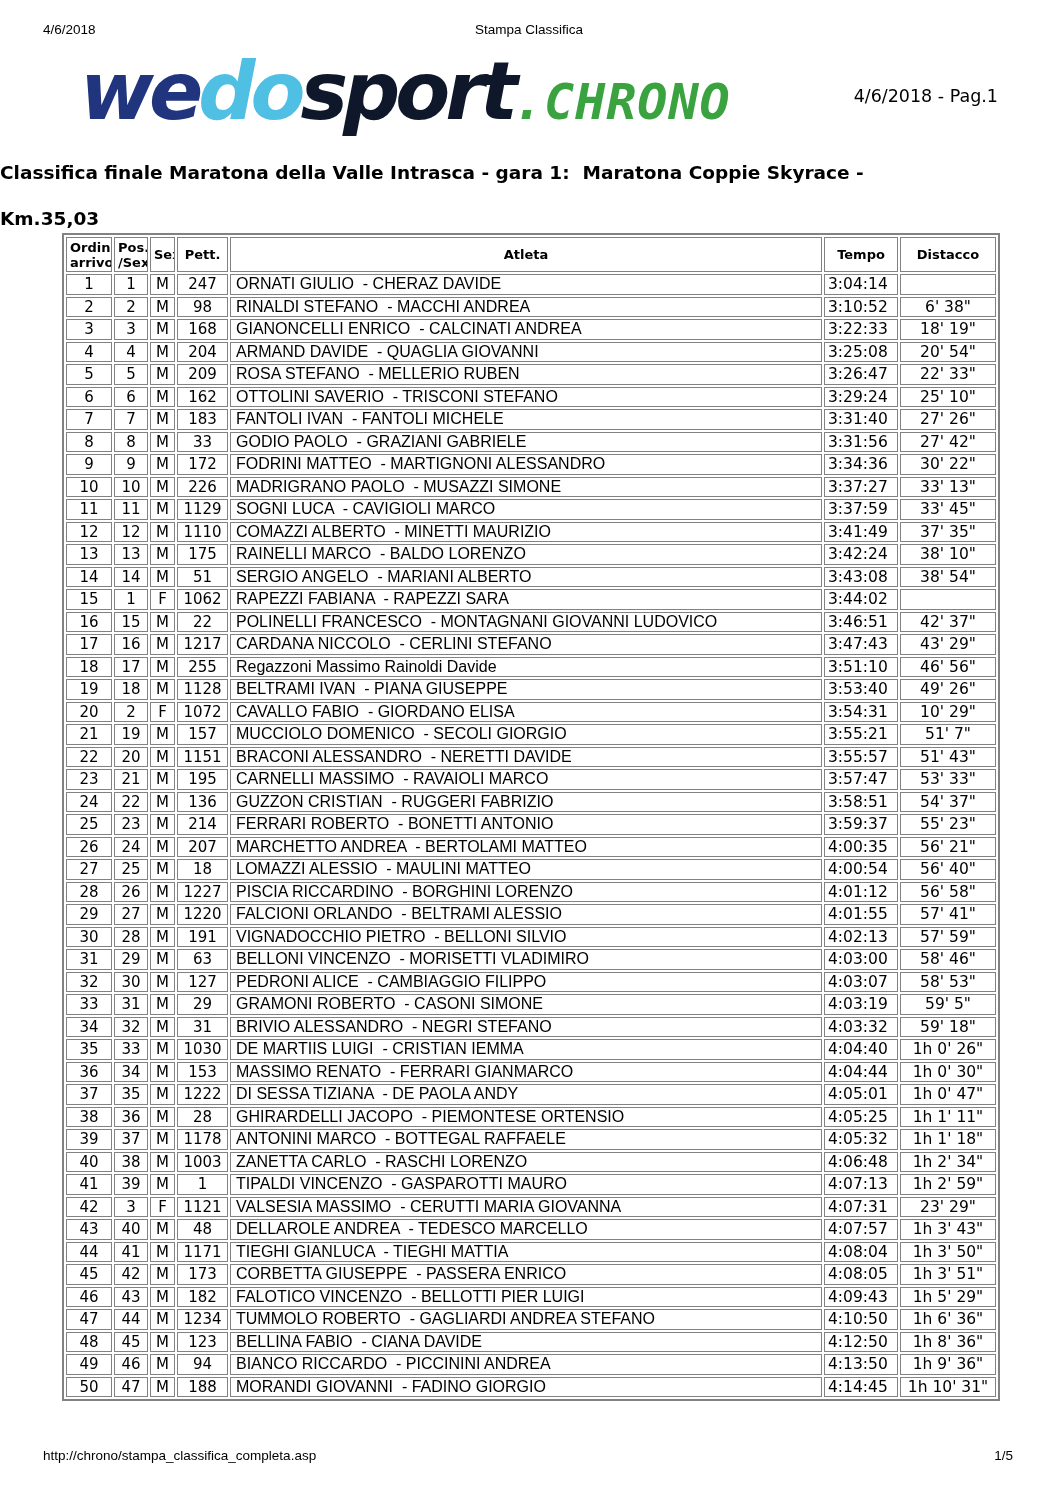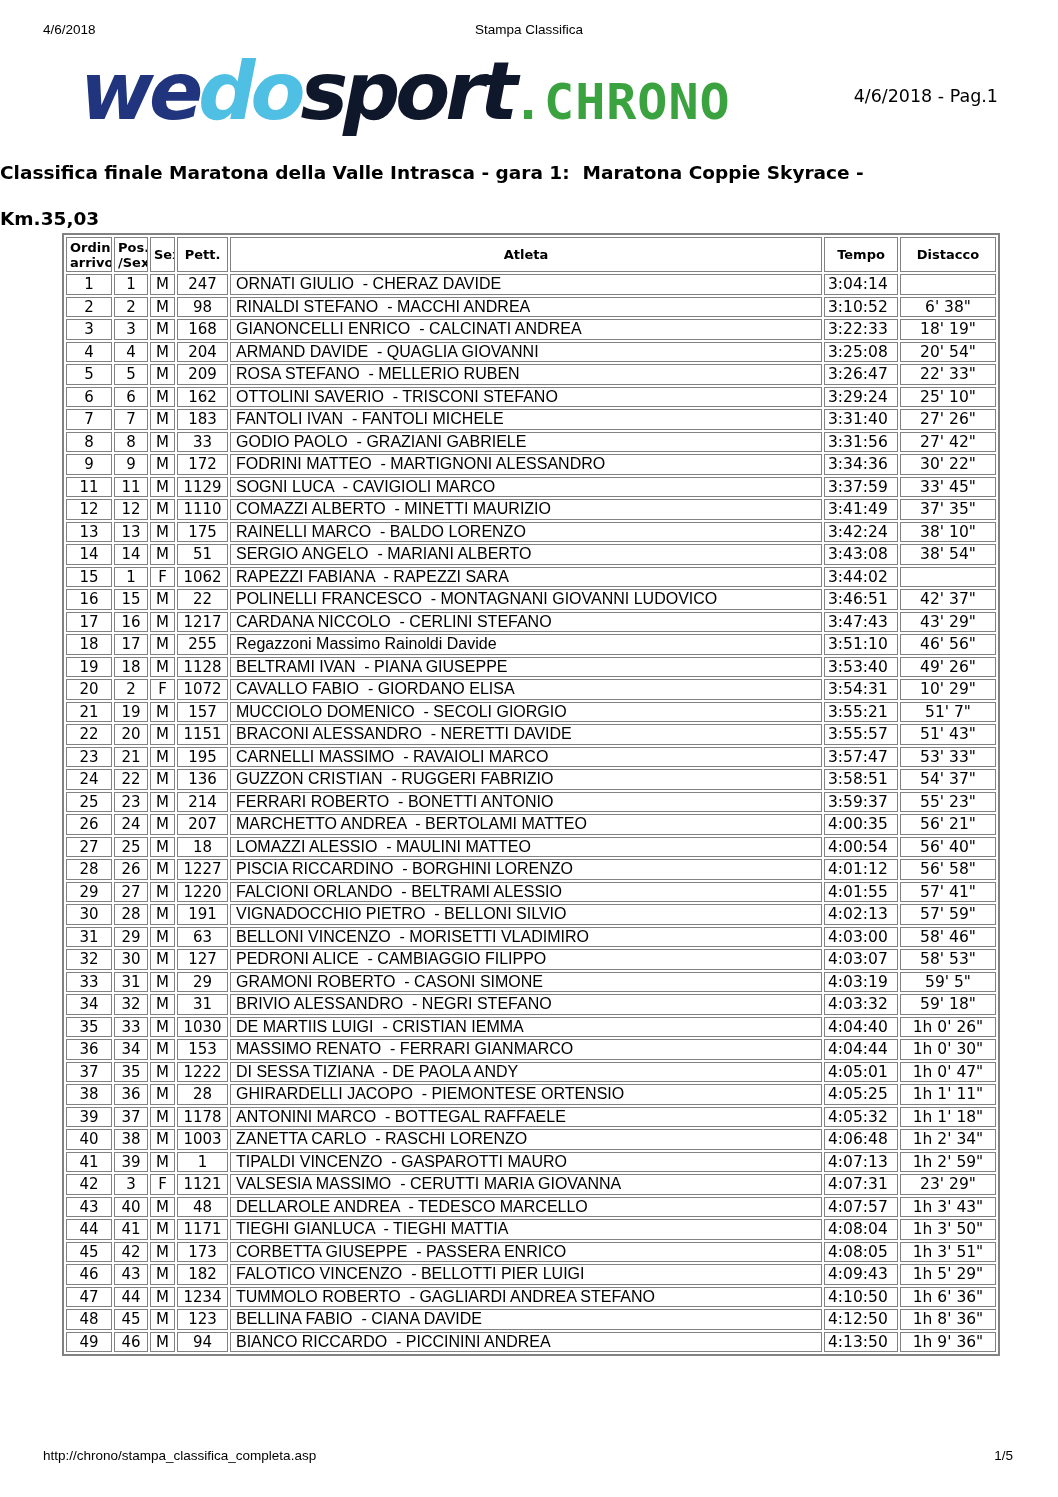--- a/index.html
+++ b/index.html
@@ -12,21 +12,21 @@
   .meta-title { left: 0; width: 100%; text-align: center; }
 
   .logo { position: absolute; left: 80px; top: 42px; white-space: nowrap; }
   .logo .word {
     font-family: "DejaVu Sans", sans-serif;
     font-weight: 800; font-style: italic;
     font-size: 80px; letter-spacing: -5px; line-height: 100px;
   }
   .logo .chrono {
     font-family: "DejaVu Sans Mono", monospace;
-    font-weight: 700; 
+    font-weight: 700; font-style: italic;
     font-size: 50px; letter-spacing: 1px;
     vertical-align: baseline;
   }
   .page-info {
     position: absolute; right: 60px; top: 86px;
     font-family: "DejaVu Sans", sans-serif; font-size: 17.5px;
   }
 
   .race-title {
     position: absolute; top: 150px; left: 0; width: 100%;
@@ -176,20 +176,29 @@
       <tr>
         <td class="ordine">9</td>
         <td class="pos">9</td>
         <td class="sex">M</td>
         <td class="pett">172</td>
         <td class="atleta">FODRINI MATTEO  - MARTIGNONI ALESSANDRO</td>
         <td class="tempo">3:34:36</td>
         <td class="distacco">30' 22"</td>
       </tr>
       <tr>
+        <td class="ordine">10</td>
+        <td class="pos">10</td>
+        <td class="sex">M</td>
+        <td class="pett">226</td>
+        <td class="atleta">MADRIGRANO PAOLO  - MUSAZZI SIMONE</td>
+        <td class="tempo">3:37:27</td>
+        <td class="distacco">33' 13"</td>
+      </tr>
+      <tr>
         <td class="ordine">11</td>
         <td class="pos">11</td>
         <td class="sex">M</td>
         <td class="pett">1129</td>
         <td class="atleta">SOGNI LUCA  - CAVIGIOLI MARCO</td>
         <td class="tempo">3:37:59</td>
         <td class="distacco">33' 45"</td>
       </tr>
       <tr>
         <td class="ordine">12</td>
@@ -526,17 +535,26 @@
       </tr>
       <tr>
         <td class="ordine">49</td>
         <td class="pos">46</td>
         <td class="sex">M</td>
         <td class="pett">94</td>
         <td class="atleta">BIANCO RICCARDO  - PICCININI ANDREA</td>
         <td class="tempo">4:13:50</td>
         <td class="distacco">1h 9' 36"</td>
       </tr>
+      <tr>
+        <td class="ordine">50</td>
+        <td class="pos">47</td>
+        <td class="sex">M</td>
+        <td class="pett">188</td>
+        <td class="atleta">MORANDI GIOVANNI  - FADINO GIORGIO</td>
+        <td class="tempo">4:14:45</td>
+        <td class="distacco">1h 10' 31"</td>
+      </tr>
     </tbody>
 </table>
 
 <div class="footer footer-url">http://chrono/stampa_classifica_completa.asp</div>
 <div class="footer footer-page">1/5</div>
 
 </body></html>

